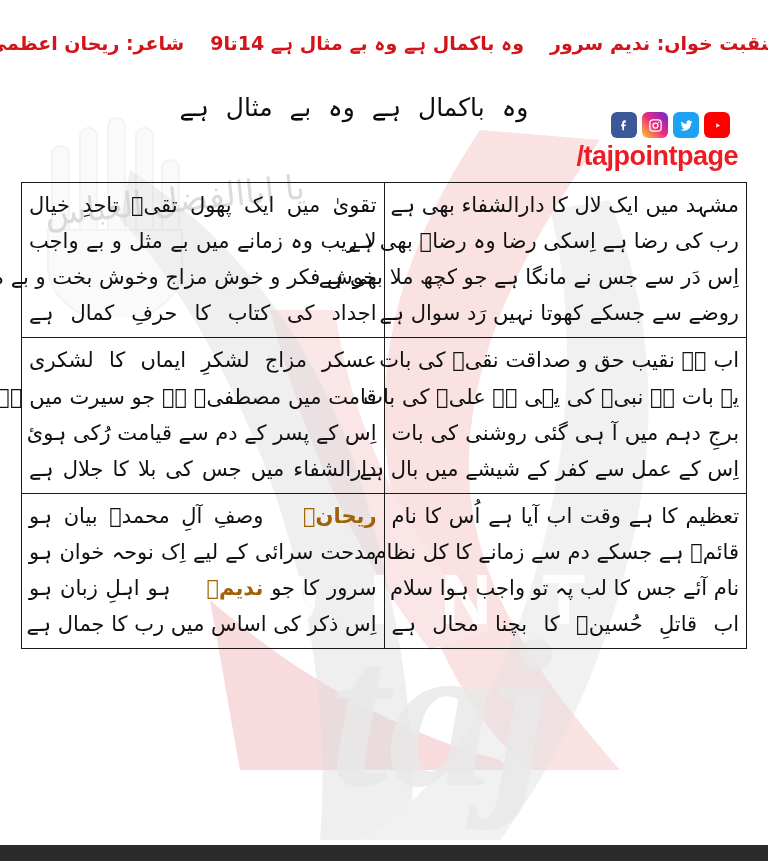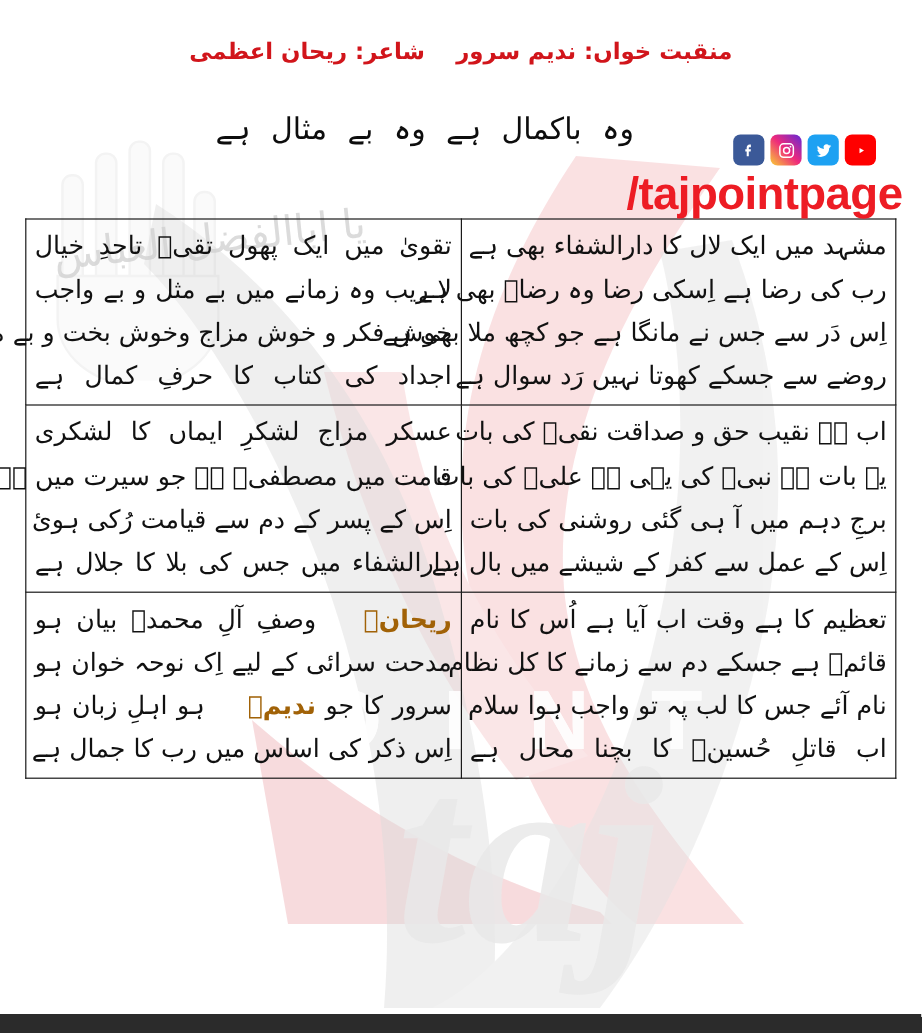--- a/index.html
+++ b/index.html
@@ -159,26 +159,26 @@
     line-height: 1;
   }
   .ico-fb { background: #3b5998; }
   .ico-ig { background: linear-gradient(45deg,#f9ce34,#ee2a7b,#6228d7); }
   .ico-tw { background: #1da1f2; }
   .ico-yt { background: #ff0000; }
 
   .brand-handle {
     position: absolute;
     z-index: 5;
-    right: 16px;
+    right: 30px;
     top: 141px;
     color: #ed1c24;
     font-family: "Liberation Sans", sans-serif;
     font-weight: bold;
-    font-size: 38px;
+    font-size: 27px;
     letter-spacing: -0.5px;
   }
 
   
   .poem-table {
     position: absolute;
     z-index: 3;
     left: 21px;
     top: 182px;
     width: 726px;
@@ -245,20 +245,21 @@
 
     <div class="wm-arabic">یا اباالفضل العباس</div>
 
     <div class="wm-taj">taj</div>
     <div class="wm-bigtext">P O I N T</div>
   </div>
 
   <div class="header">
     <div class="credit-line">
       <span class="credit-item">شاعر: ریحان اعظمی</span>
+      <span class="credit-item"><span>وہ باکمال ہے وہ بے مثال ہے</span> <span>14تا9</span></span>
       <span class="credit-item">منقبت خواں: ندیم سرور</span>
     </div>
   </div>
 
   <div class="title-block">
     <div class="title-line title-line-1">وہ  باکمال  ہے  وہ  بے  مثال  ہے</div>
   </div>
 
   <div class="social-row">
     <span class="social-ico ico-fb">

